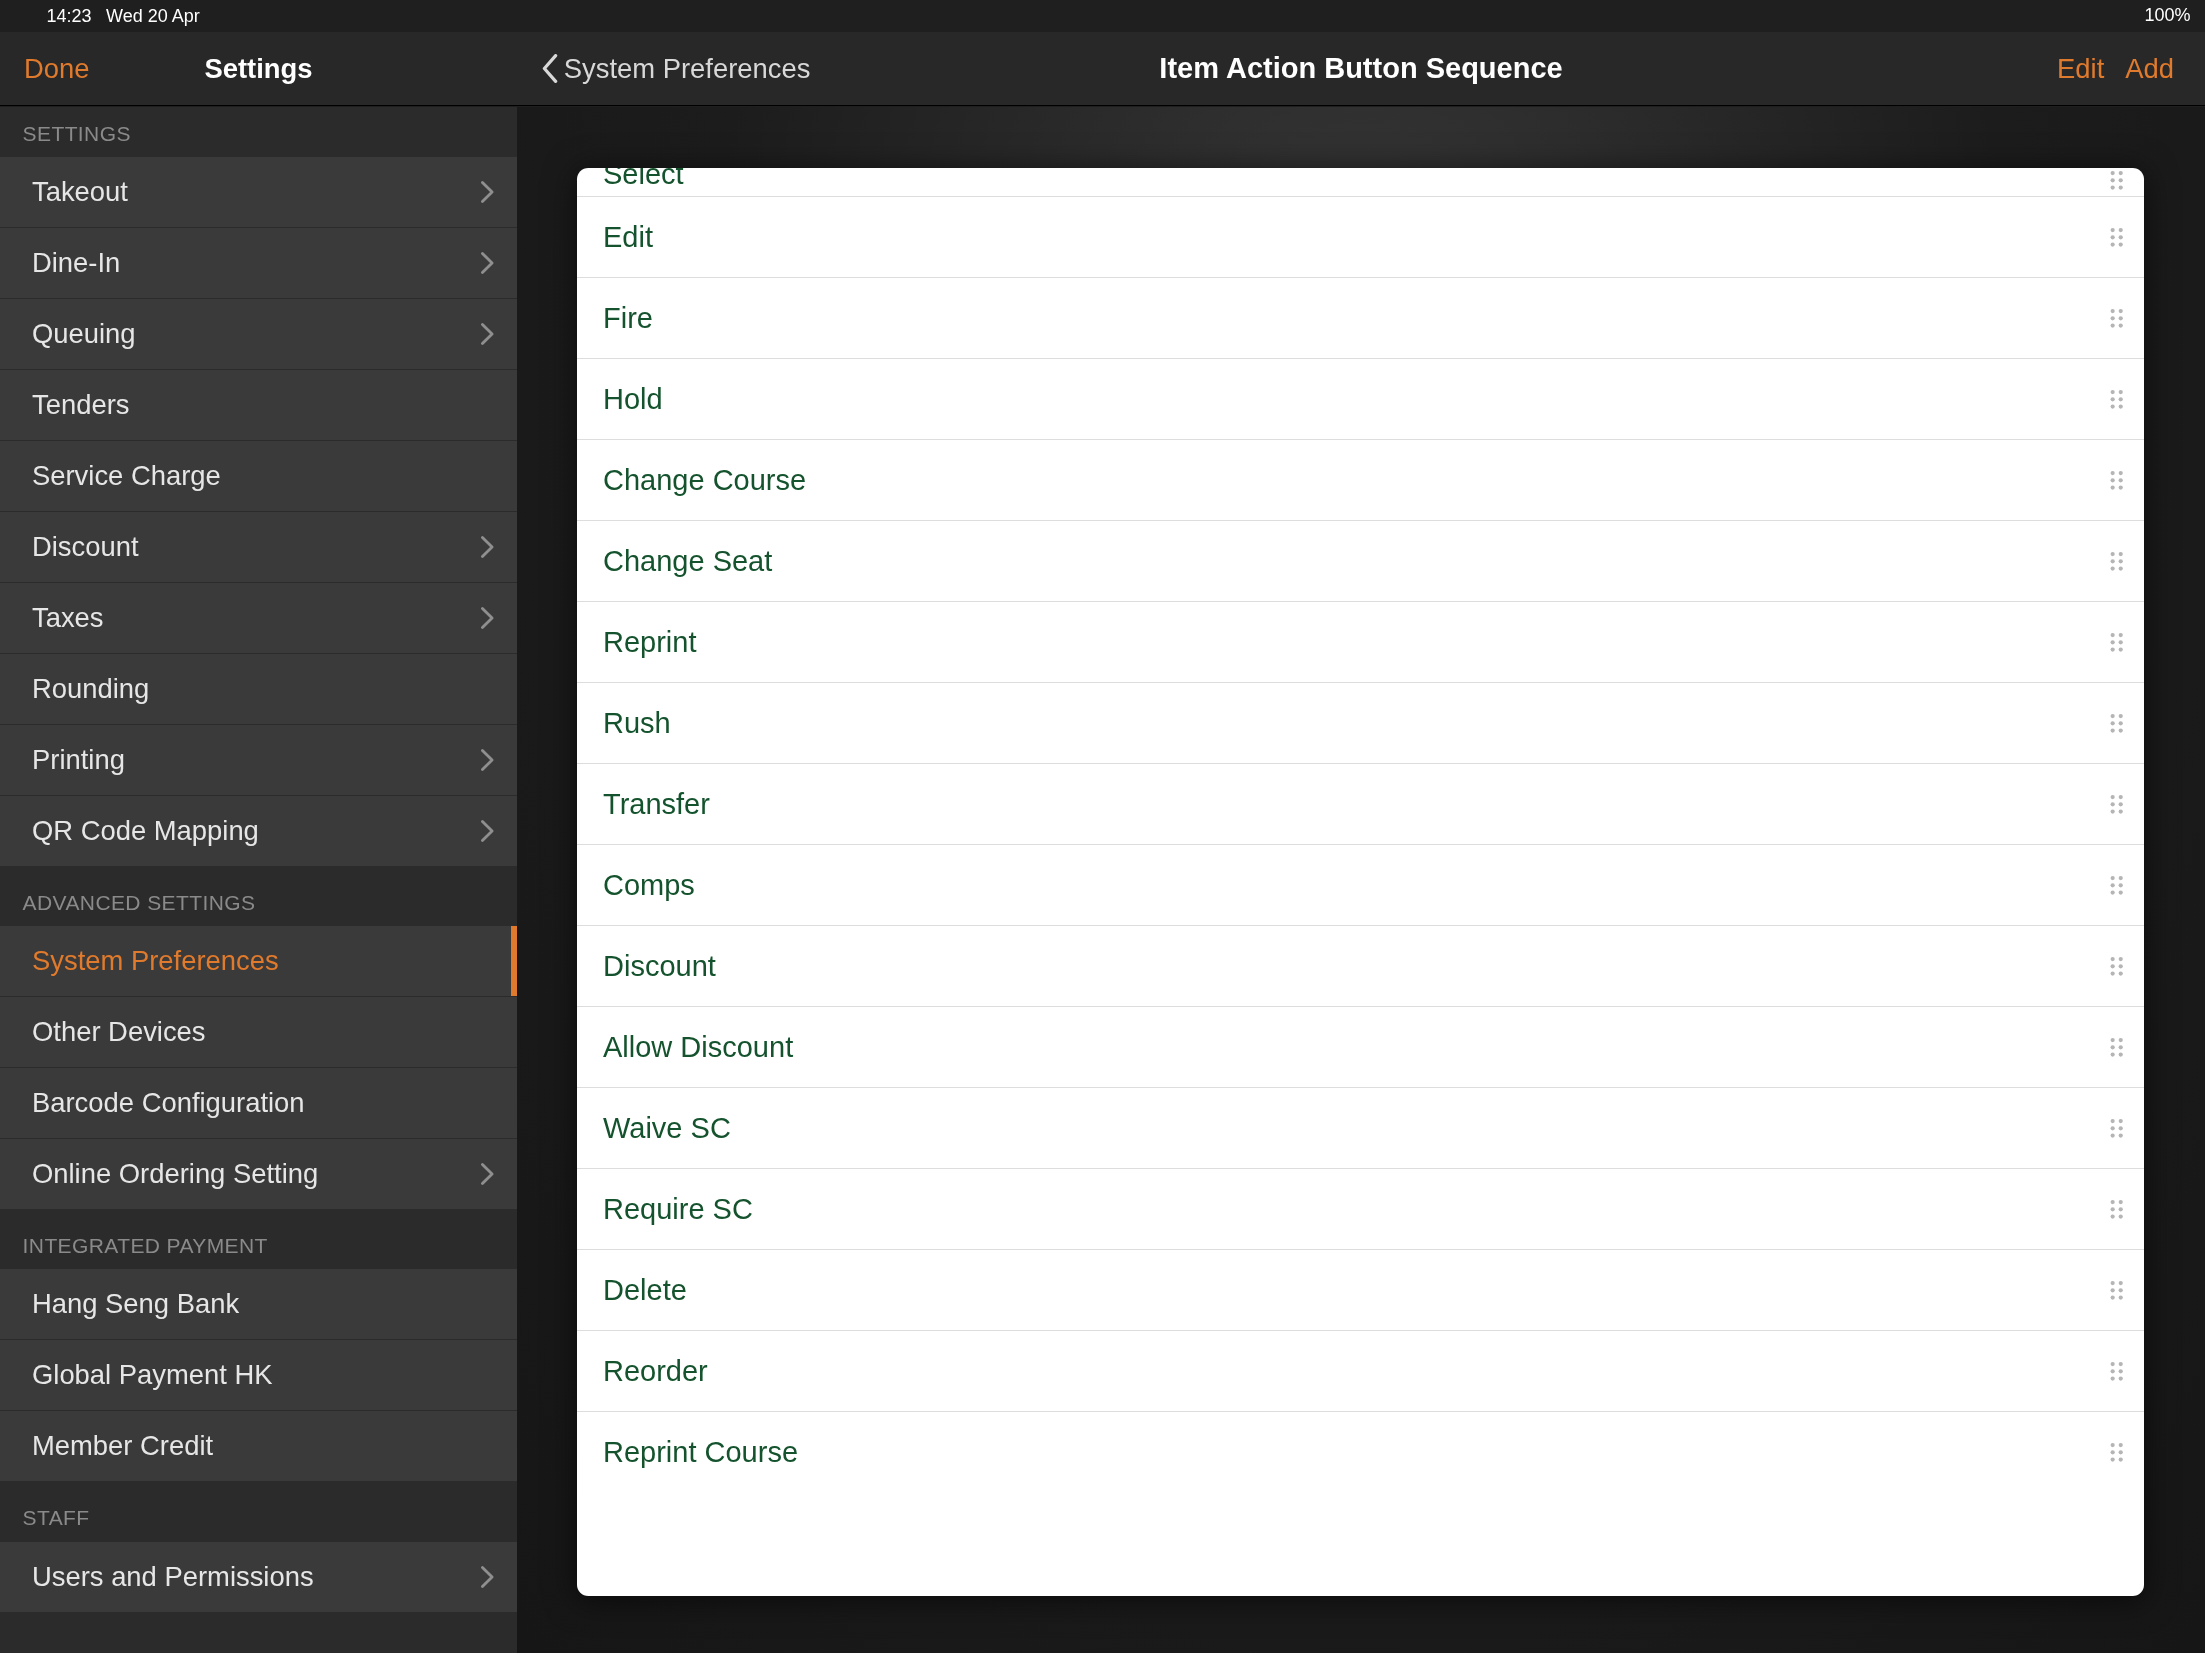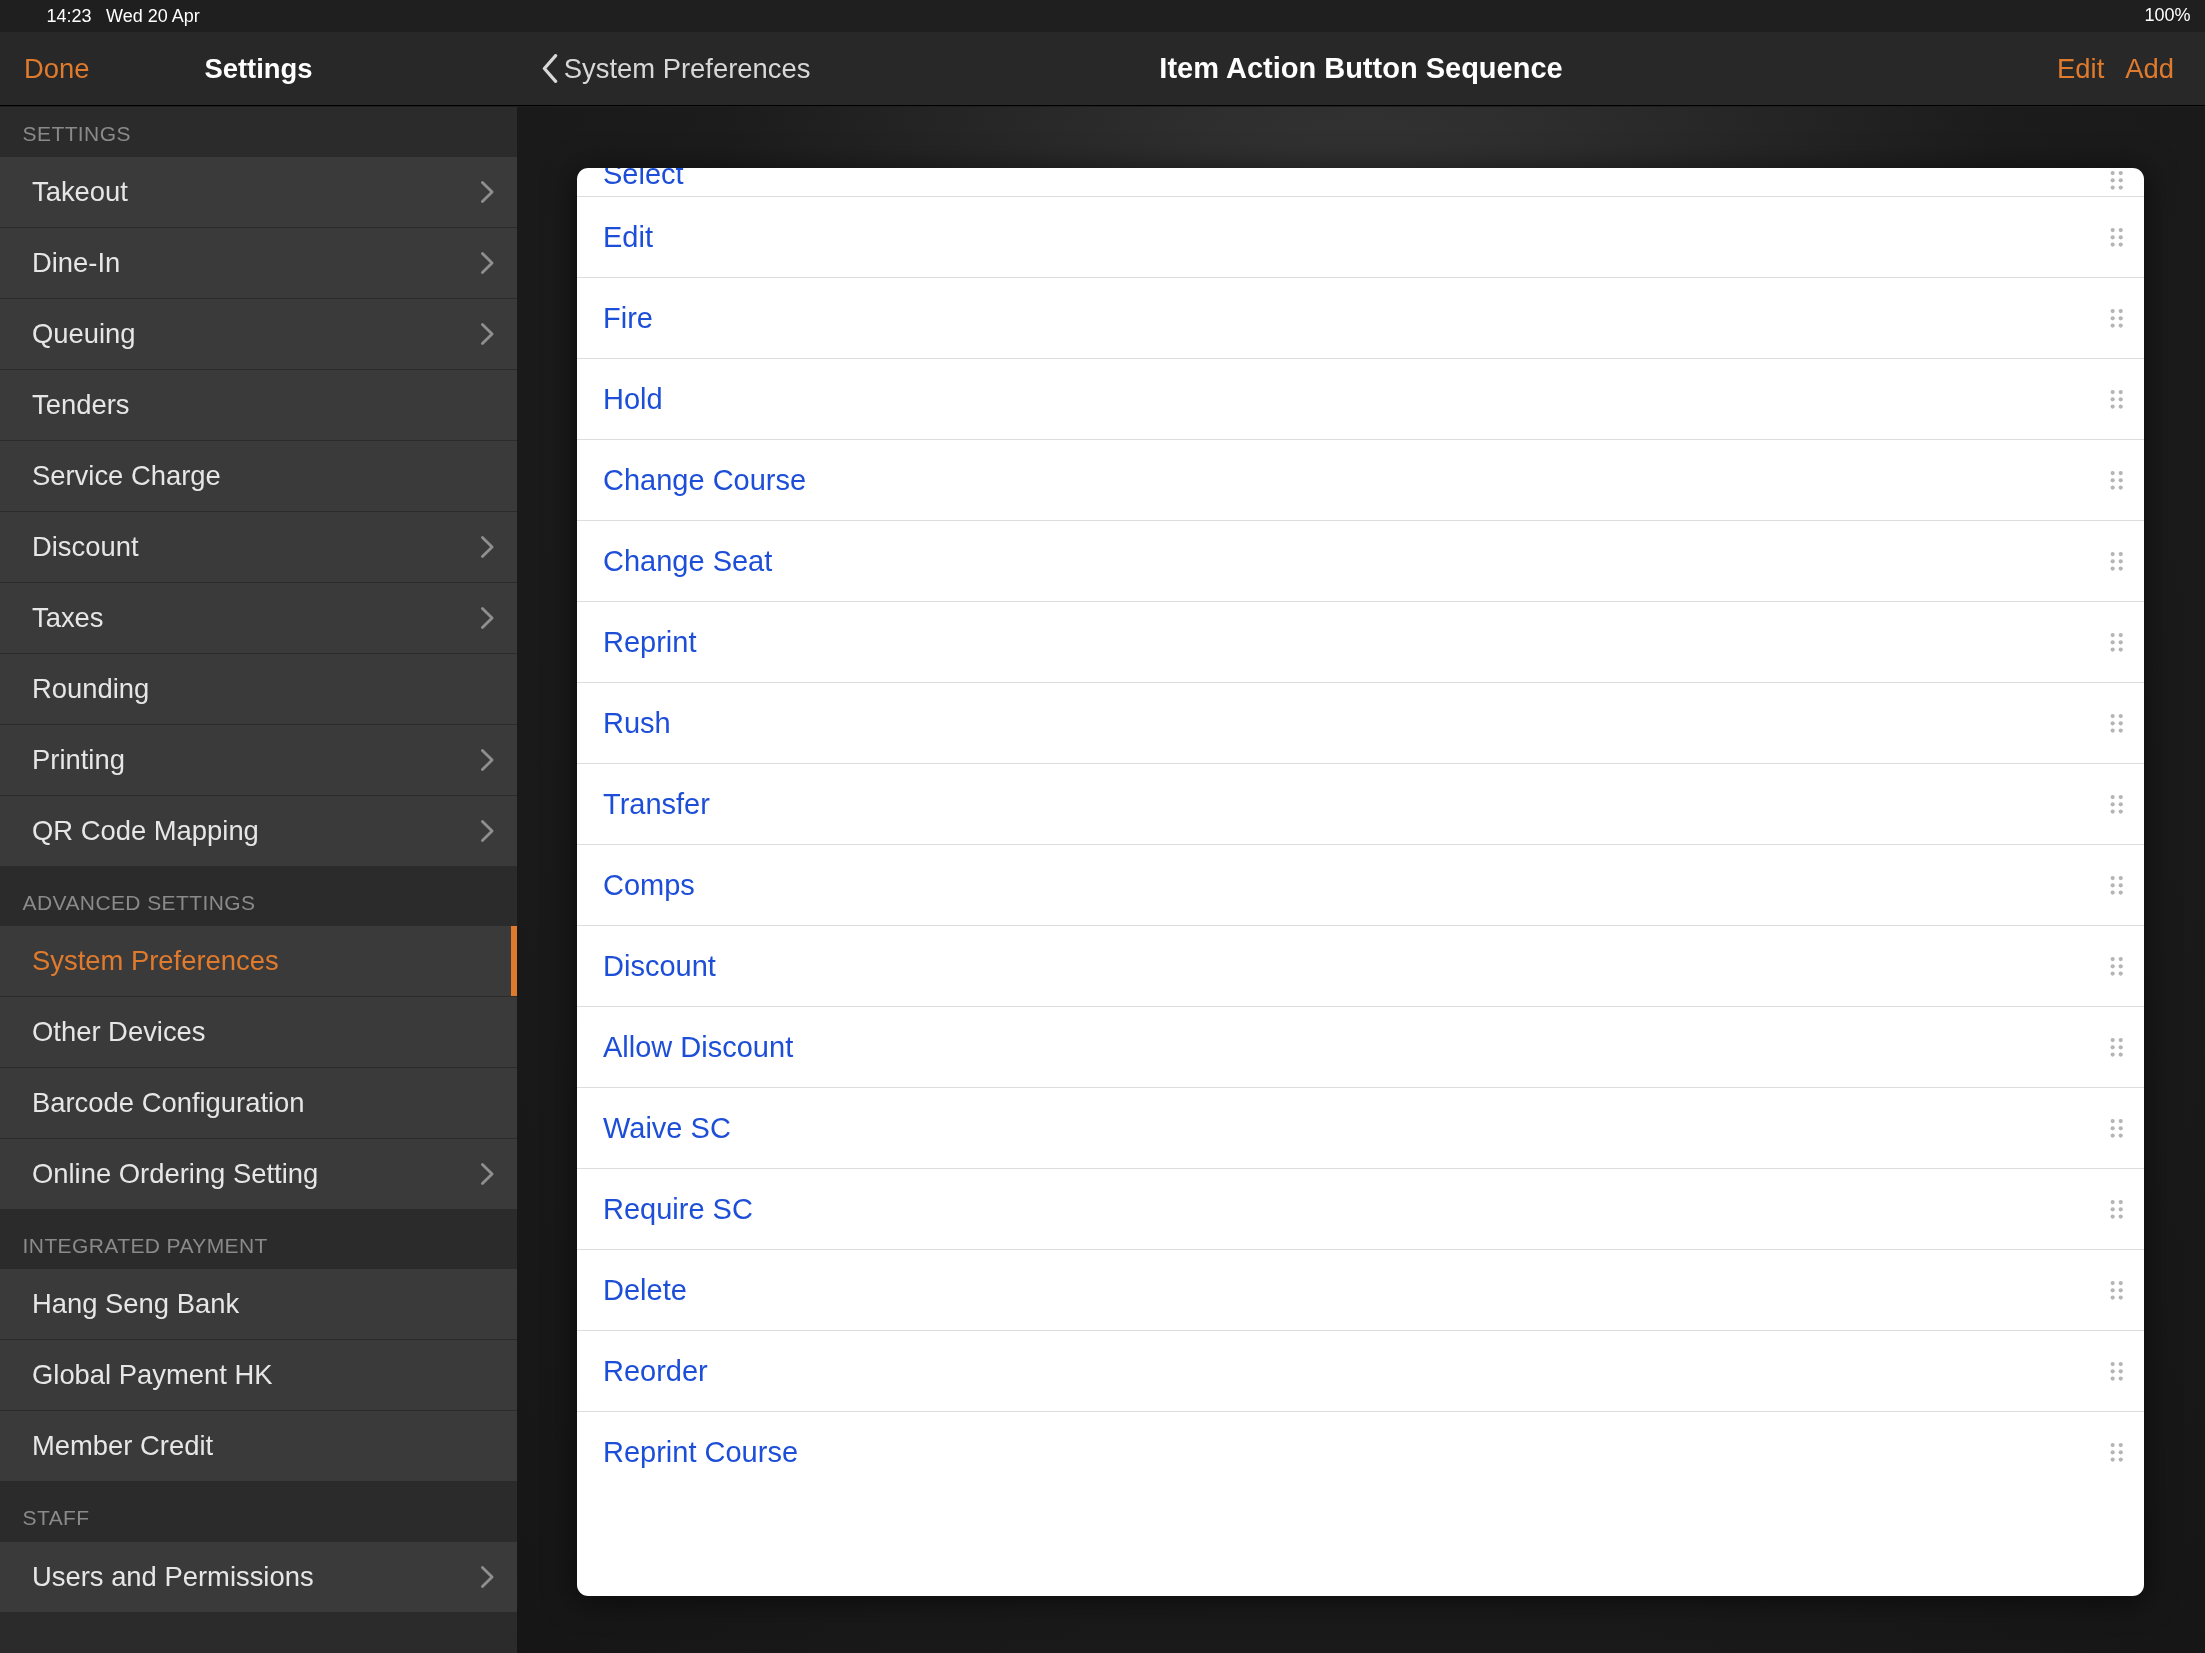--- a/index.html
+++ b/index.html
@@ -154,21 +154,21 @@
     inset: 0;
     overflow: hidden;
   }
   .list-row {
     display: flex;
     align-items: center;
     height: 81px;
     padding: 0 18px 0 26px;
     border-bottom: 0.8px solid #ddd;
     font-size: 29px;
-    color: #1d4ed8;
+    color: #14532d;
   }
   .list-row.peek-top { height: 29px; align-items: flex-end; padding-bottom: 4.8px; }
   .list-row.last { border-bottom: none; }
   .drag-handle { margin-left: auto; color: #b5b5b5; cursor: grab; }
   .drag-handle svg { display: block; }
 </style>
 </head>
 <body>
 
 <div class="status-bar">

